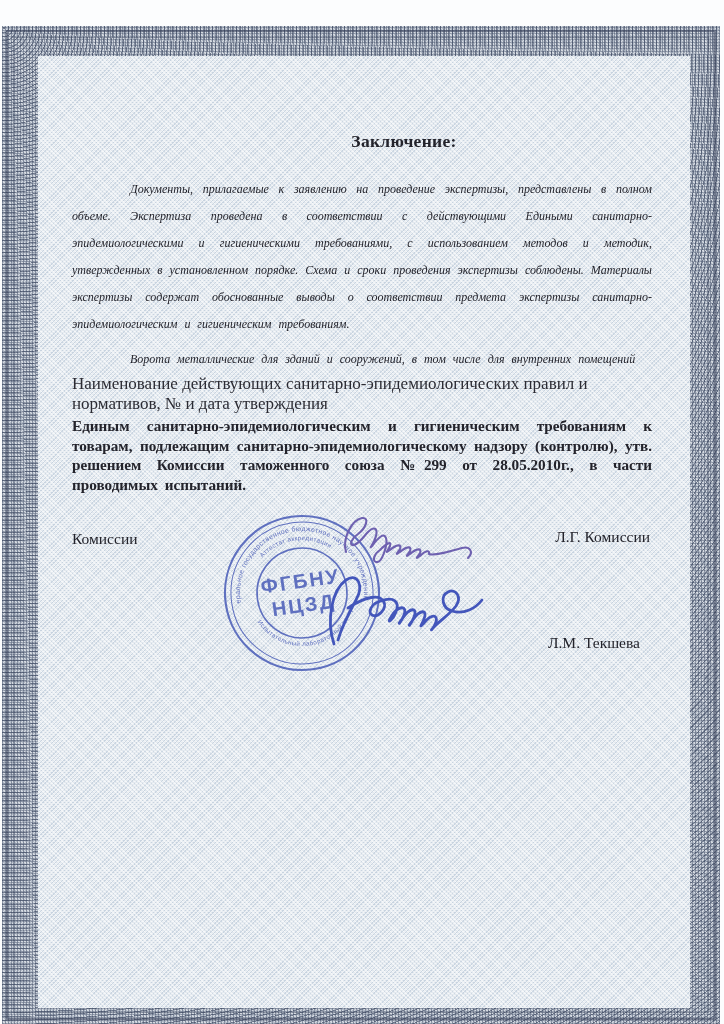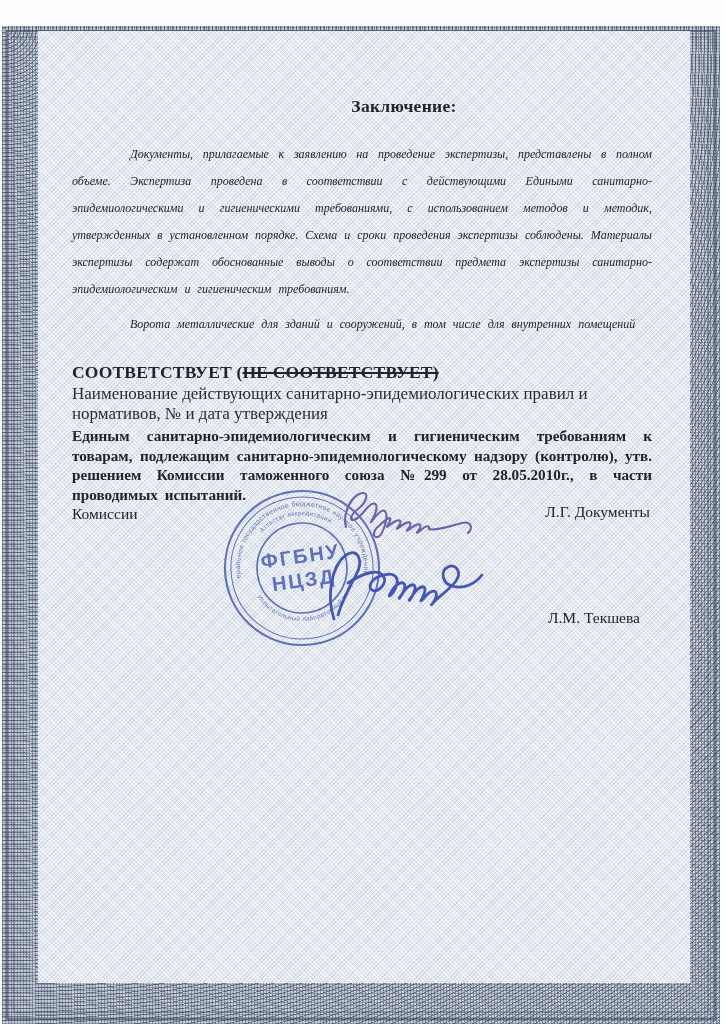--- a/index.html
+++ b/index.html
@@ -16,22 +16,22 @@
       repeating-radial-gradient(circle at 2px 2px, rgba(54,66,92,.60) 0 .8px, transparent 1px 4px),
       repeating-linear-gradient(90deg, rgba(74,86,110,.50) 0 1px, transparent 1px 3px),
       repeating-linear-gradient(0deg, rgba(74,86,110,.38) 0 1px, transparent 1px 3px),
       repeating-linear-gradient(45deg, rgba(255,255,255,.45) 0 1px, transparent 1px 2px);
   }
   .frame::before { content:""; position:absolute; inset:4px; border:2px solid rgba(52,62,88,.55); }
   .frame::after  { content:""; position:absolute; inset:11px; border:1px solid rgba(52,62,88,.40); }
 
   
   .paper {
-    position:absolute; left:38px; top:31px; width:652px; height:952px;
-    box-sizing:border-box; padding:1px 38px 0 34px;
+    position:absolute; left:38px; top:56px; width:652px; height:952px;
+    box-sizing:border-box; padding:11px 38px 0 34px;
     color:#23232b;
     background-color:#e2e8ee;
     background-image:
       repeating-linear-gradient(45deg, rgba(255,255,255,.55) 0 1px, transparent 1px 3px),
       repeating-linear-gradient(135deg, rgba(163,182,203,.42) 0 1px, transparent 1px 3px),
       repeating-linear-gradient(0deg, rgba(255,255,255,.35) 0 1px, transparent 1px 2px);
   }
 
   .title { margin:64px 0 0; padding-left:84px; text-align:center;
            font-size:17.5px; font-weight:bold; letter-spacing:.3px; }
@@ -67,30 +67,29 @@
 
   <div class="frame"></div>
 
   <div class="paper">
 
     <h1 class="title">Заключение:</h1>
 
     <p class="body-para">Документы, прилагаемые к заявлению на проведение экспертизы, представлены в полном объеме. Экспертиза проведена в соответствии с действующими Едиными санитарно-эпидемиологическими и гигиеническими требованиями, с использованием методов и методик, утвержденных в установленном порядке. Схема и сроки проведения экспертизы соблюдены. Материалы экспертизы содержат обоснованные выводы о соответствии предмета экспертизы санитарно- эпидемиологическим и гигиеническим требованиям.</p>
     <p class="body-para cont">Ворота металлические для зданий и сооружений, в том числе для внутренних помещений</p>
 
-    <div class="verdict"><span>СООТВЕТСТВУЕТ (</span><span class="struck">НЕ СООТВЕТСТВУЕТ)</span></div>
 
     <div class="note">Наименование действующих санитарно-эпидемиологических правил и нормативов, № и дата утверждения</div>
 
     <p class="regulation">Единым санитарно-эпидемиологическим и гигиеническим требованиям к товарам, подлежащим санитарно-эпидемиологическому надзору (контролю), утв. решением Комиссии таможенного союза №299 от 28.05.2010г., в части проводимых испытаний.</p>
 
     <div class="sig-area">
 
       <div class="role role1">Комиссии</div>
-      <div class="name name1">Л.Г. Документы</div>
+      <div class="name name1">Л.Г. Комиссии</div>
 
       <div class="name name2">Л.М. Текшева</div>
 
       <svg class="stamp" width="170" height="170" viewBox="0 0 170 170">
         <defs>
           <path id="ringOuterTop" d="M85,85 m-62,0 a62,62 0 1,1 124,0 a62,62 0 1,1 -124,0"></path>
           <path id="ringInnerTop" d="M85,85 m-53,0 a53,53 0 1,1 106,0 a53,53 0 1,1 -106,0"></path>
           <path id="ringInnerBottom" d="M85,85 m-53,0 a53,53 0 1,0 106,0 a53,53 0 1,0 -106,0"></path>
         </defs>
         <circle cx="85" cy="85" r="77" fill="none" stroke-width="2.2" stroke="#4a5db8"></circle>

